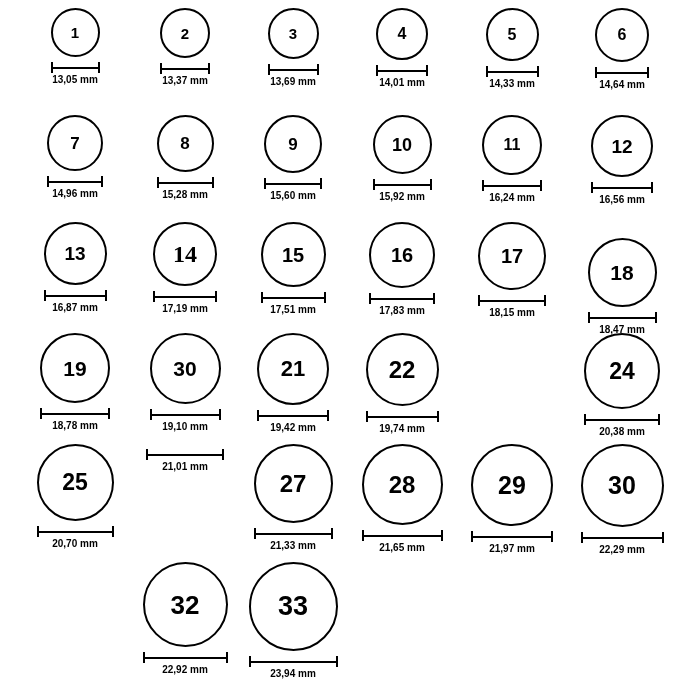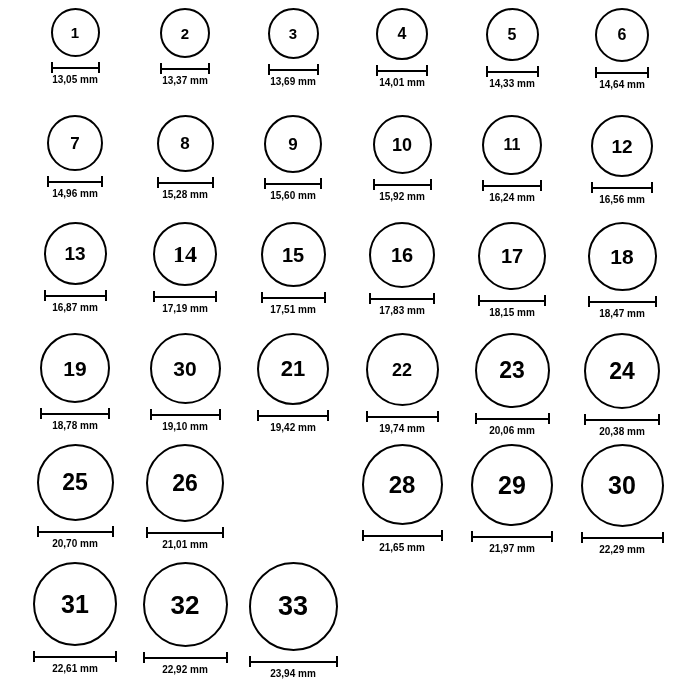--- a/index.html
+++ b/index.html
@@ -257,21 +257,21 @@
       <div class="ring-circle" style="width: 68px; height: 68px;">
         <span class="ring-number" style="font-size: 20px;">17</span>
       </div>
       <div class="ruler" style="width: 68px; margin-top: 5px;">
         <div class="ruler-line"></div>
         <div class="ruler-cap left"></div>
         <div class="ruler-cap right"></div>
       </div>
       <div class="ring-label">18,15 mm</div>
     </div>
-    <div class="ring-cell" style="left: 567px; top: 222px; width: 110px;">
+    <div class="ring-cell" style="left: 567px; top: 238px; width: 110px;">
       <div class="ring-circle" style="width: 69px; height: 69px;">
         <span class="ring-number" style="font-size: 21px;">18</span>
       </div>
       <div class="ruler" style="width: 69px; margin-top: 5px;">
         <div class="ruler-line"></div>
         <div class="ruler-cap left"></div>
         <div class="ruler-cap right"></div>
       </div>
       <div class="ring-label">18,47 mm</div>
     </div>
@@ -303,39 +303,28 @@
       </div>
       <div class="ruler" style="width: 72px; margin-top: 5px;">
         <div class="ruler-line"></div>
         <div class="ruler-cap left"></div>
         <div class="ruler-cap right"></div>
       </div>
       <div class="ring-label">19,42 mm</div>
     </div>
     <div class="ring-cell" style="left: 347px; top: 333px; width: 110px;">
       <div class="ring-circle" style="width: 73px; height: 73px;">
-        <span class="ring-number" style="font-size: 18px;">22</span>
+        <span class="ring-number" style="font-size: 24px;">22</span>
       </div>
       <div class="ruler" style="width: 73px; margin-top: 5px;">
         <div class="ruler-line"></div>
         <div class="ruler-cap left"></div>
         <div class="ruler-cap right"></div>
       </div>
       <div class="ring-label">19,74 mm</div>
-    </div>
-    <div class="ring-cell" style="left: 457px; top: 333px; width: 110px;">
-      <div class="ring-circle" style="width: 75px; height: 75px;">
-        <span class="ring-number" style="font-size: 23px;">23</span>
-      </div>
-      <div class="ruler" style="width: 75px; margin-top: 5px;">
-        <div class="ruler-line"></div>
-        <div class="ruler-cap left"></div>
-        <div class="ruler-cap right"></div>
-      </div>
-      <div class="ring-label">20,06 mm</div>
     </div>
     <div class="ring-cell" style="left: 567px; top: 333px; width: 110px;">
       <div class="ring-circle" style="width: 76px; height: 76px;">
         <span class="ring-number" style="font-size: 23px;">24</span>
       </div>
       <div class="ruler" style="width: 76px; margin-top: 5px;">
         <div class="ruler-line"></div>
         <div class="ruler-cap left"></div>
         <div class="ruler-cap right"></div>
       </div>
@@ -346,29 +335,37 @@
         <span class="ring-number" style="font-size: 23px;">25</span>
       </div>
       <div class="ruler" style="width: 77px; margin-top: 5px;">
         <div class="ruler-line"></div>
         <div class="ruler-cap left"></div>
         <div class="ruler-cap right"></div>
       </div>
       <div class="ring-label">20,70 mm</div>
     </div>
     <div class="ring-cell" style="left: 130px; top: 444px; width: 110px;">
-      <div class="ring-circle" style="width: 78px; height: 78px;">
-        <span class="ring-number" style="font-size: 23px;">26</span>
-      </div>
       <div class="ruler" style="width: 78px; margin-top: 5px;">
         <div class="ruler-line"></div>
         <div class="ruler-cap left"></div>
         <div class="ruler-cap right"></div>
       </div>
       <div class="ring-label">21,01 mm</div>
+    </div>
+    <div class="ring-cell" style="left: 238px; top: 444px; width: 110px;">
+      <div class="ring-circle" style="width: 79px; height: 79px;">
+        <span class="ring-number" style="font-size: 24px;">27</span>
+      </div>
+      <div class="ruler" style="width: 79px; margin-top: 5px;">
+        <div class="ruler-line"></div>
+        <div class="ruler-cap left"></div>
+        <div class="ruler-cap right"></div>
+      </div>
+      <div class="ring-label">21,33 mm</div>
     </div>
     <div class="ring-cell" style="left: 347px; top: 444px; width: 110px;">
       <div class="ring-circle" style="width: 81px; height: 81px;">
         <span class="ring-number" style="font-size: 24px;">28</span>
       </div>
       <div class="ruler" style="width: 81px; margin-top: 5px;">
         <div class="ruler-line"></div>
         <div class="ruler-cap left"></div>
         <div class="ruler-cap right"></div>
       </div>
@@ -389,31 +386,20 @@
       <div class="ring-circle" style="width: 83px; height: 83px;">
         <span class="ring-number" style="font-size: 25px;">30</span>
       </div>
       <div class="ruler" style="width: 83px; margin-top: 5px;">
         <div class="ruler-line"></div>
         <div class="ruler-cap left"></div>
         <div class="ruler-cap right"></div>
       </div>
       <div class="ring-label">22,29 mm</div>
     </div>
-    <div class="ring-cell" style="left: 20px; top: 562px; width: 110px;">
-      <div class="ring-circle" style="width: 84px; height: 84px;">
-        <span class="ring-number" style="font-size: 25px;">31</span>
-      </div>
-      <div class="ruler" style="width: 84px; margin-top: 5px;">
-        <div class="ruler-line"></div>
-        <div class="ruler-cap left"></div>
-        <div class="ruler-cap right"></div>
-      </div>
-      <div class="ring-label">22,61 mm</div>
-    </div>
     <div class="ring-cell" style="left: 130px; top: 562px; width: 110px;">
       <div class="ring-circle" style="width: 85px; height: 85px;">
         <span class="ring-number" style="font-size: 26px;">32</span>
       </div>
       <div class="ruler" style="width: 85px; margin-top: 5px;">
         <div class="ruler-line"></div>
         <div class="ruler-cap left"></div>
         <div class="ruler-cap right"></div>
       </div>
       <div class="ring-label">22,92 mm</div>

